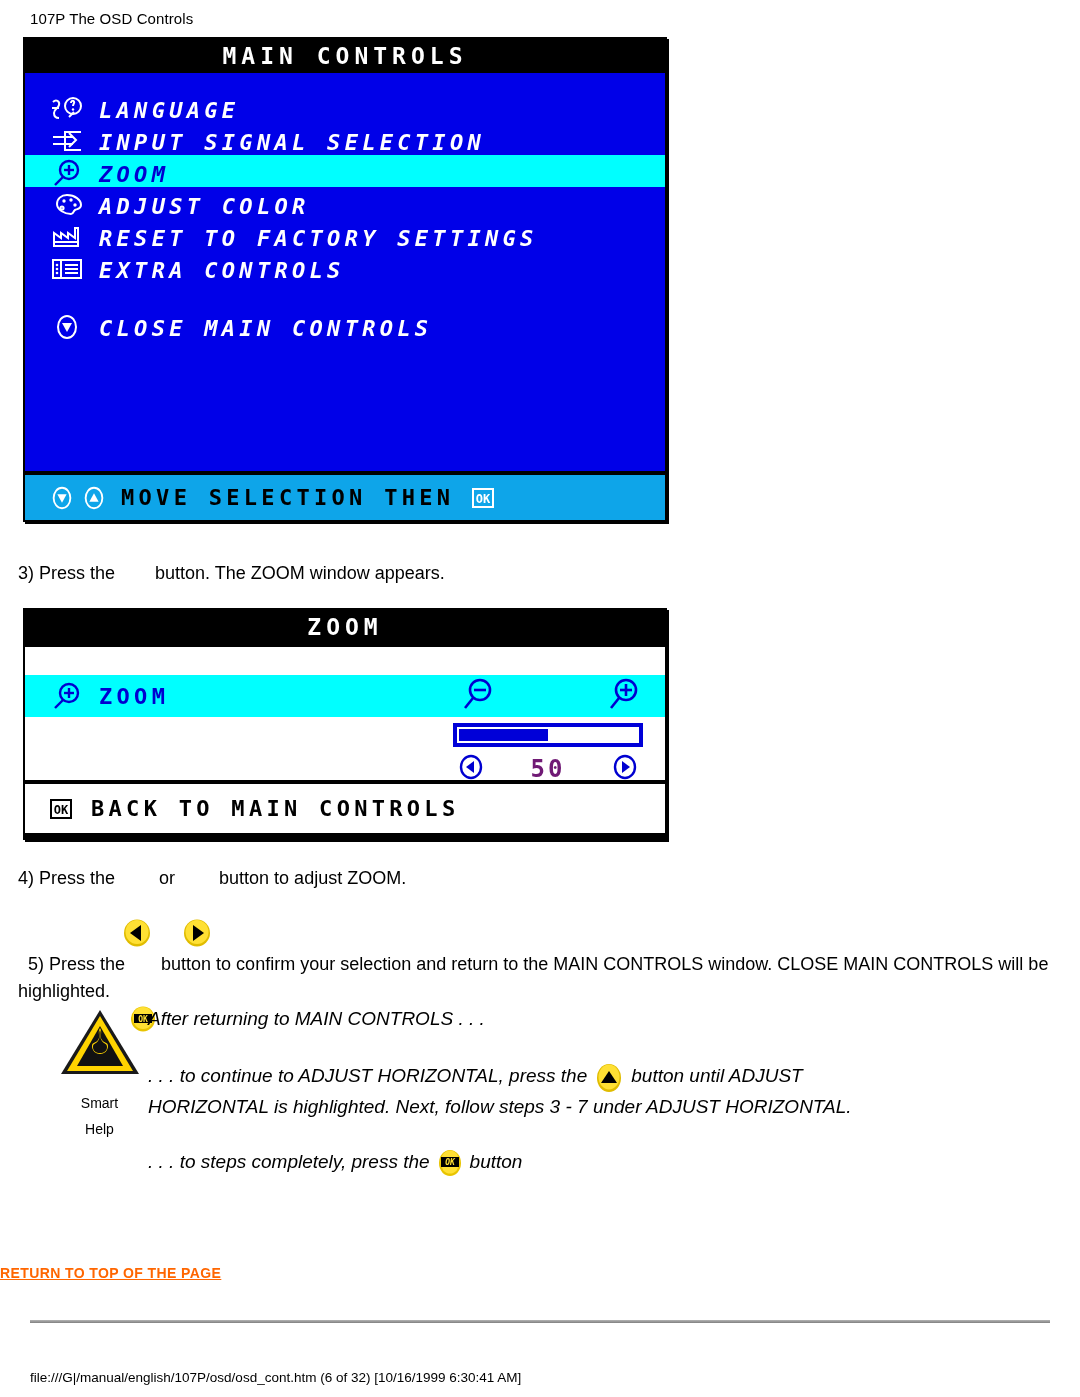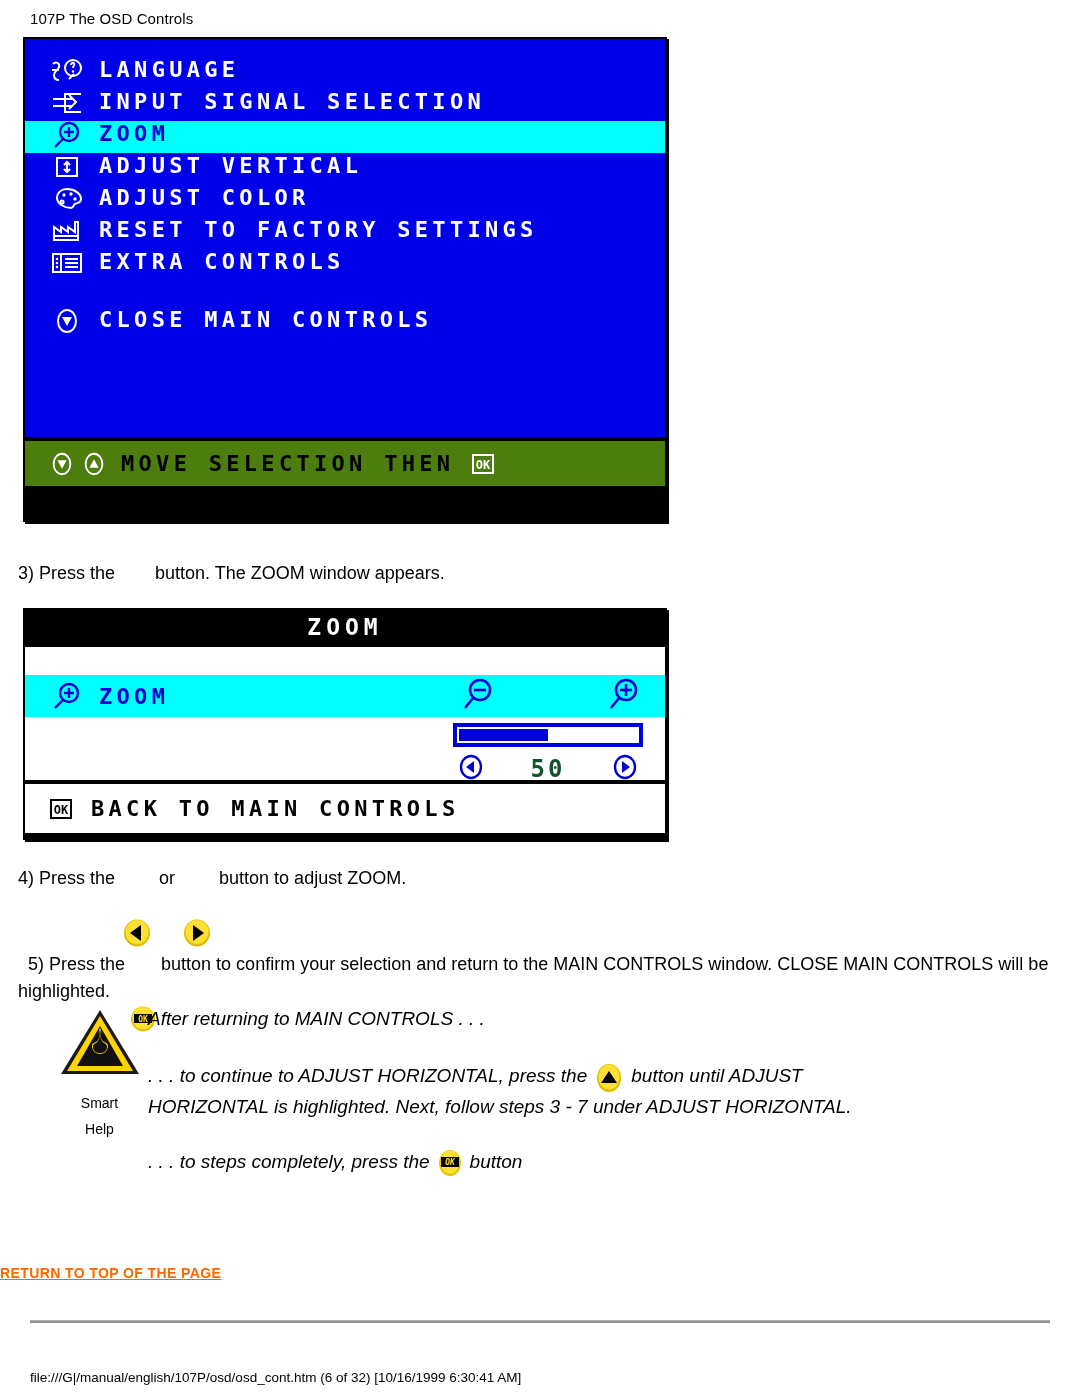--- a/index.html
+++ b/index.html
@@ -49,34 +49,35 @@
     top: 37px;
     width: 644px;
     height: 485px;
   }
   #main-controls .osd-body {
     background: #0000e8;
     padding: 18px 0 8px 0;
     height: 398px;
   }
   #main-controls .osd-footer {
-    background: #4d7c0f;
+    background: #0ea5e9;
     border-top: 4px solid #000;
     height: 49px;
     display: flex;
     align-items: center;
     padding-left: 22px;
   }
 
   .osd-row {
     display: flex;
-    align-items: flex-start;
+    align-items: flex-end;
     height: 32px;
     padding-left: 22px;
     color: #ffffff;
+    font-style: italic;
   }
   .osd-row.highlight {
     background: #00ffff;
     color: #0000d0;
   }
   .osd-row.spacer { height: 26px; }
   .osd-label {
     font-size: 22px;
     font-weight: bold;
     letter-spacing: 4.3px;
@@ -150,21 +151,21 @@
   .slider-ctrls {
     display: flex;
     align-items: center;
     justify-content: space-between;
     margin-top: 6px;
     padding: 0 4px;
   }
   .slider-value {
     font-size: 24px;
     font-weight: bold;
-    color: #14532d;
+    color: #701a75;
     letter-spacing: 3px;
     font-family: "DejaVu Sans Mono", "Liberation Mono", monospace;
   }
 
   
   .step {
     position: absolute;
     font-size: 18px;
     line-height: 27px;
     color: #000;
@@ -249,20 +250,21 @@
     font-size: 13.5px;
     color: #000;
   }
 </style>
 </head>
 <body>
 
 <div class="page-header">107P The OSD Controls</div>
 
 <div class="osd" id="main-controls">
+  <div class="osd-titlebar">MAIN CONTROLS</div>
   <div class="osd-body">
 
     <div class="osd-row">
       <span class="osd-ico">
         <svg width="36" height="26" viewBox="0 0 36 26">
             <g fill="none" stroke="#fff" stroke-width="2">
           <path d="M4 6c3-3 7-1 6 3-1 4-5 4-5 8 0 3 2 5 5 5"></path>
           <path d="M3 12h7"></path>
           <circle cx="24" cy="10" r="8"></circle>
           <path d="M20 21l5-5"></path>
@@ -296,33 +298,20 @@
           <path d="M14 18L6 26"></path>
           <path d="M20 6v10"></path>
               <path d="M15 11h10"></path>
             </g>
         </svg>
       </span>
       <span class="osd-label">ZOOM</span>
     </div>
 
 
-    <div class="osd-row">
-      <span class="osd-ico">
-        <svg width="36" height="26" viewBox="0 0 36 26">
-            <g fill="none" stroke="#fff" stroke-width="2">
-          <rect x="8" y="4" width="20" height="18"></rect>
-          <path d="M18 8v10"></path>
-              <path d="M15 11l3-3 3 3"></path>
-              <path d="M15 15l3 3 3-3"></path>
-            </g>
-        </svg>
-      </span>
-      <span class="osd-label">ADJUST VERTICAL</span>
-    </div>
 
 
     <div class="osd-row">
       <span class="osd-ico">
         <svg width="36" height="26" viewBox="0 0 36 26">
             <g fill="none" stroke="#fff" stroke-width="2">
           <path d="M18 3c8 0 14 5 14 10 0 4-4 4-6 5-2 1-1 4-4 4-6 0-14-4-14-10C8 7 12 3 18 3z"></path>
           <circle cx="13" cy="16" r="1.6"></circle>
             </g>
           <circle cx="15" cy="9" r="1.7" fill="#fff"></circle>

